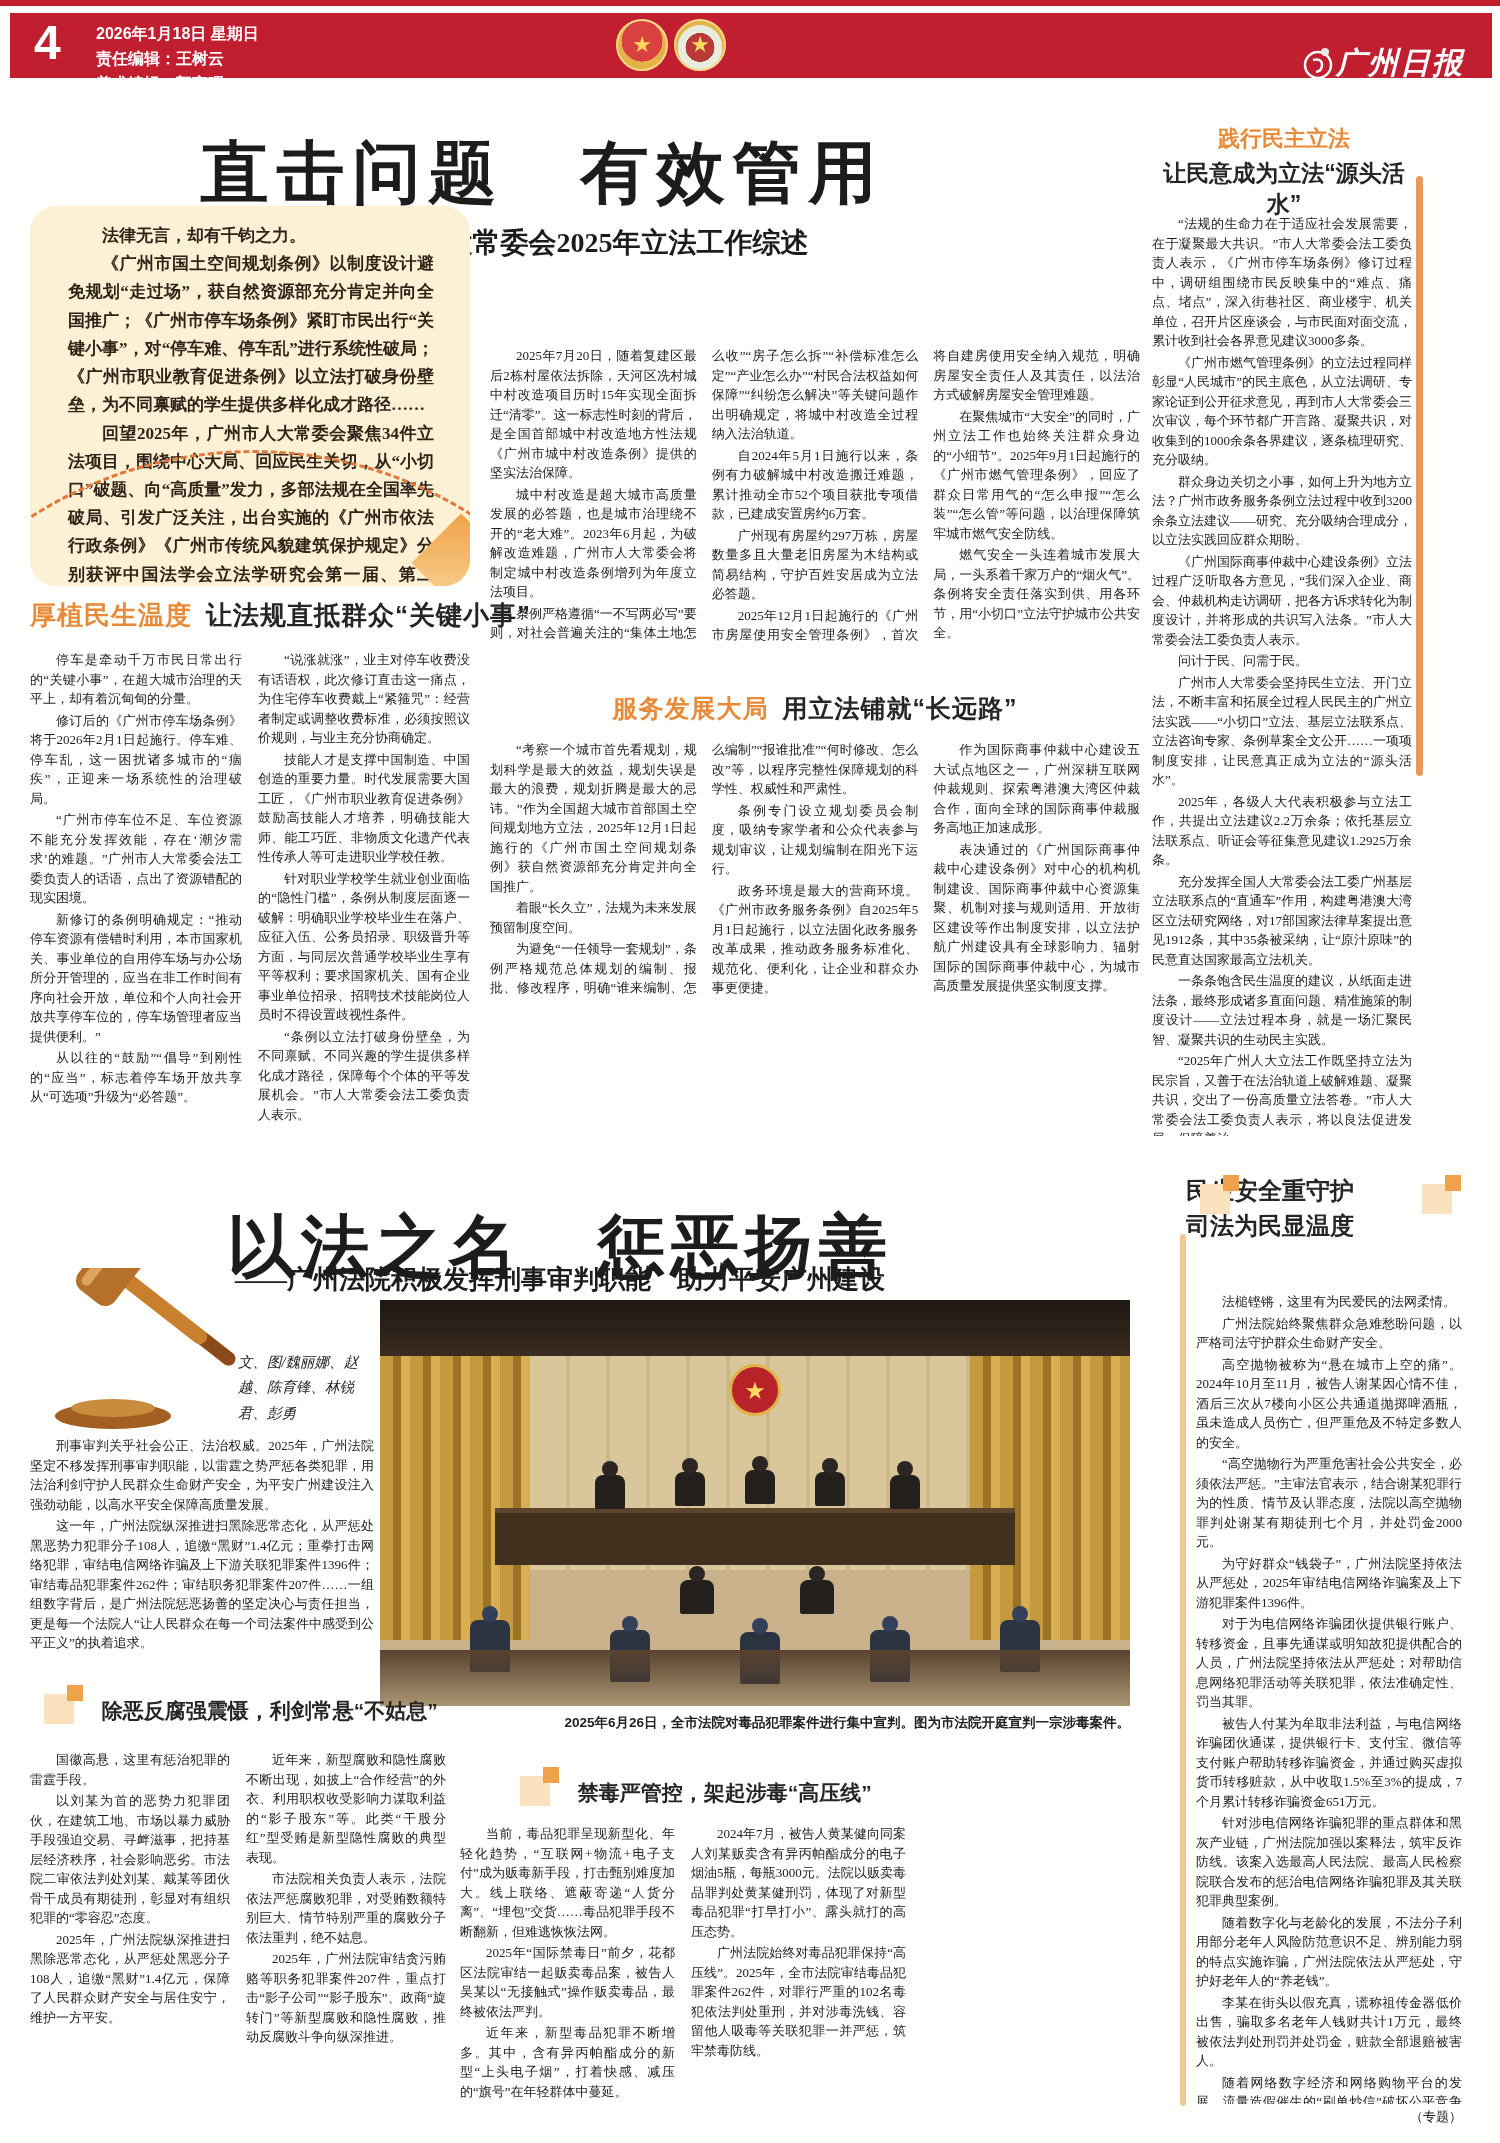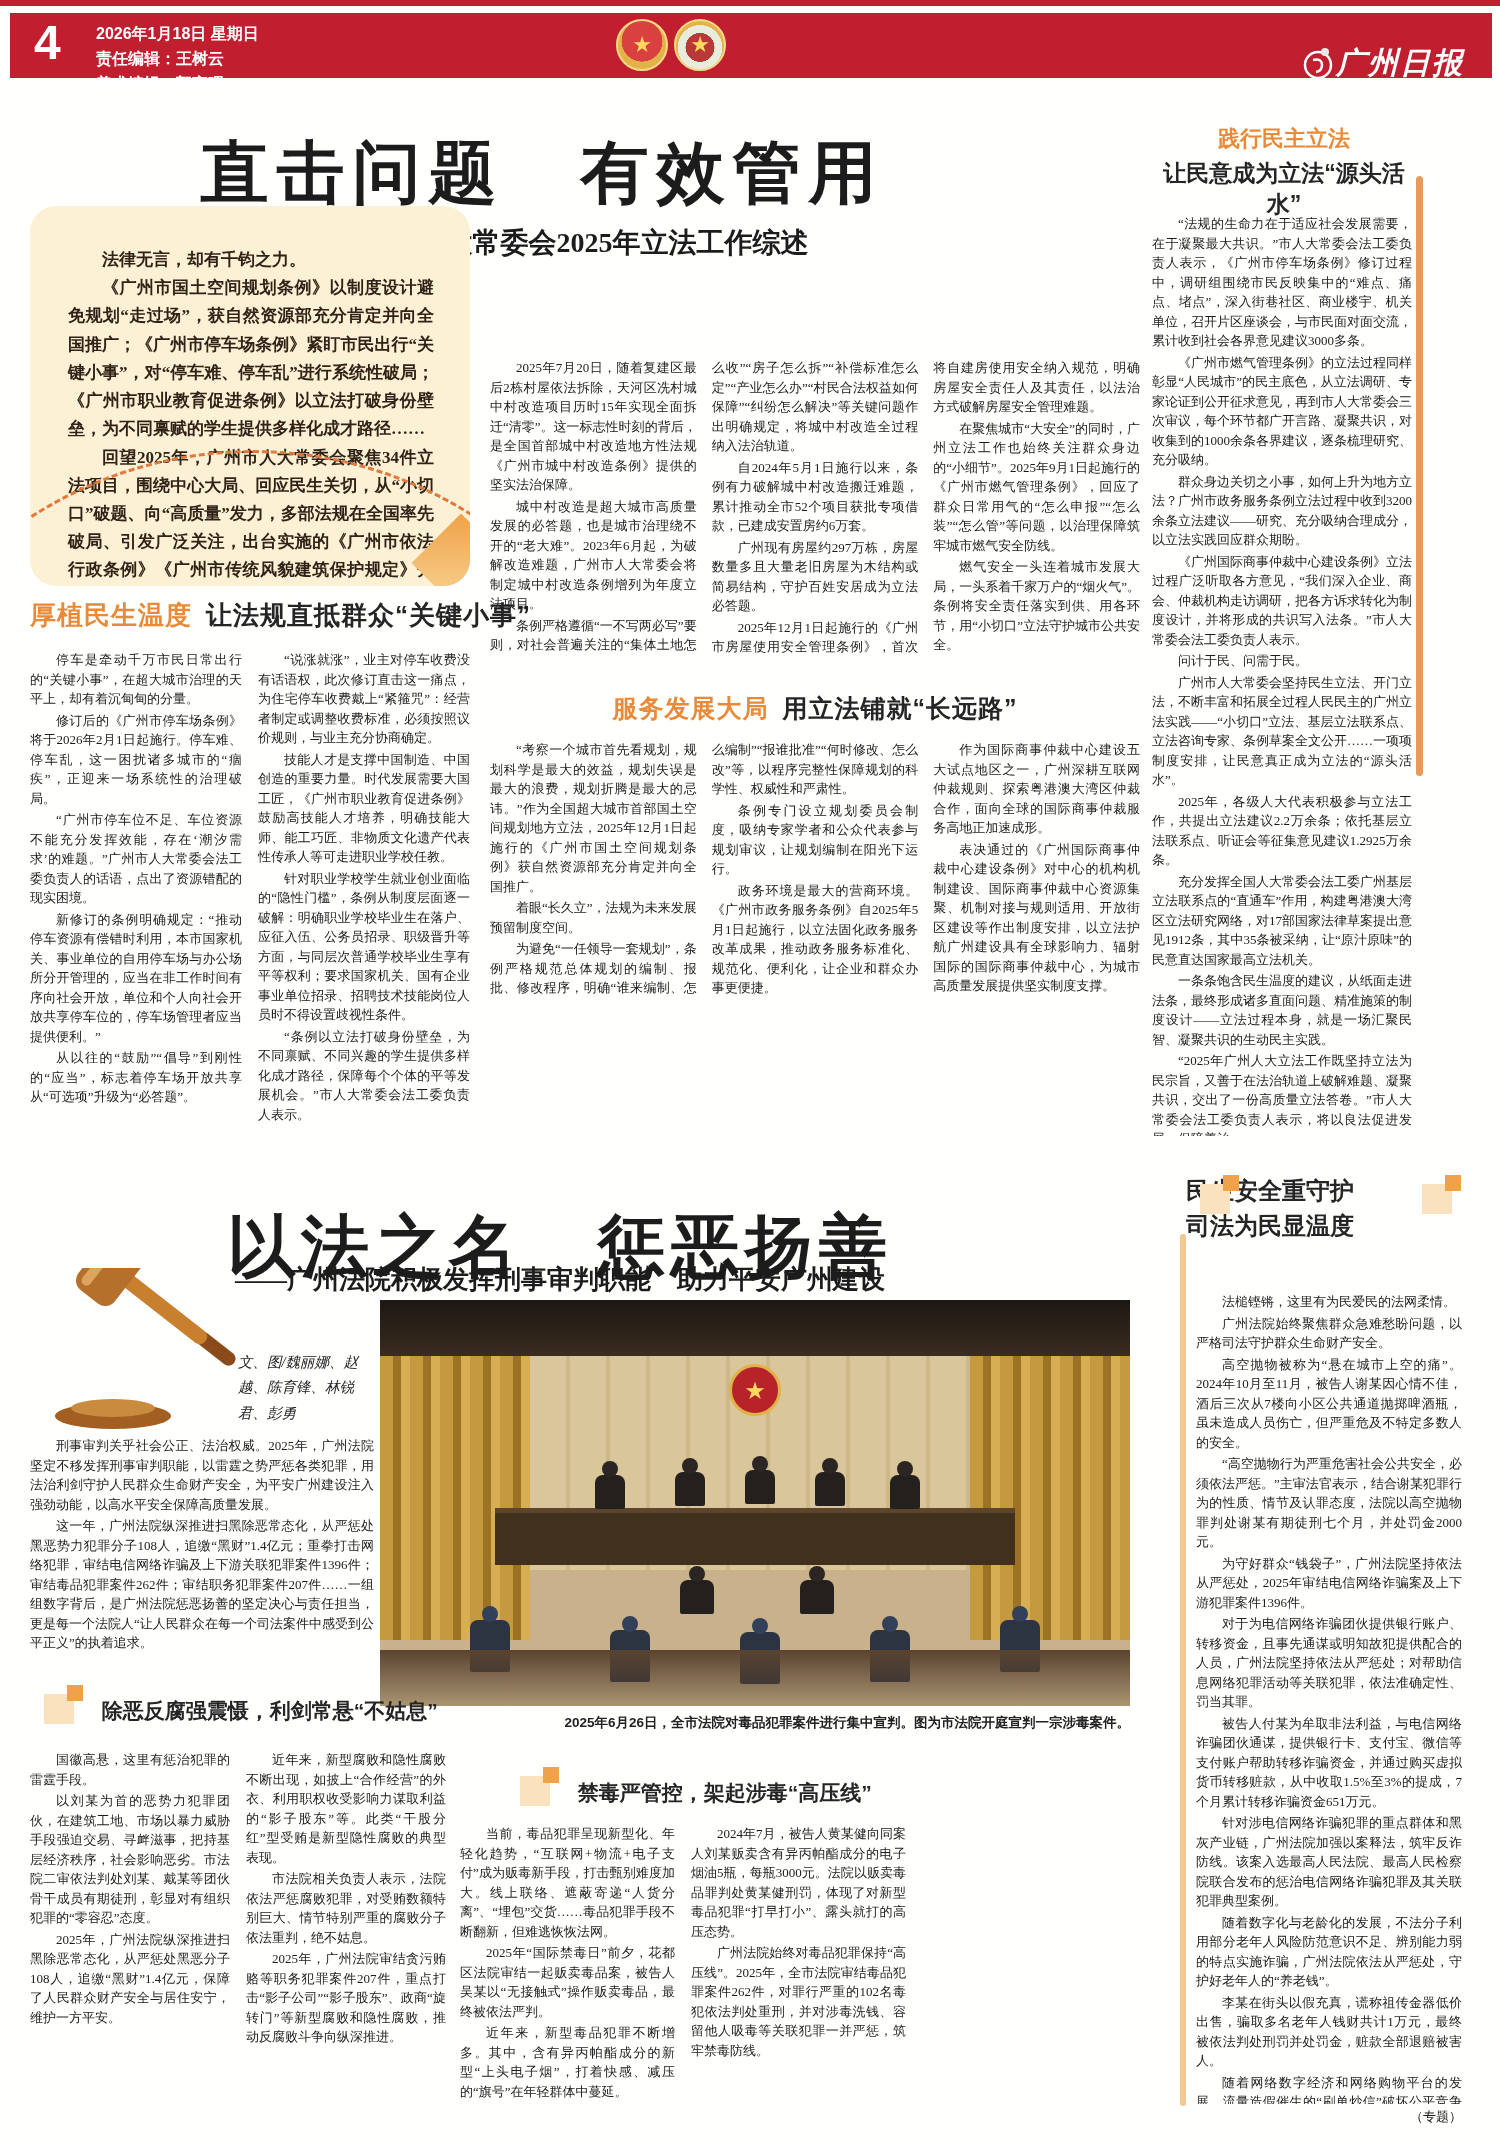--- a/index.html
+++ b/index.html
@@ -20,21 +20,21 @@
   .emblem.cppcc{background:radial-gradient(circle at 50% 55%,#b93838 0 40%,#e8ecdd 41% 62%,#e3b34a 63% 100%);}
   .banner-title{position:absolute;left:716px;top:7px;font-family:"Liberation Sans","DejaVu Sans",sans-serif;
                 font-size:42px;font-weight:900;letter-spacing:4px;}
   .paper-logo{position:absolute;right:28px;top:30px;display:flex;align-items:center;}
   .logo-text{font-size:30px;font-weight:700;font-style:italic;letter-spacing:2px;}
   
   .h1a{position:absolute;left:120px;top:90px;width:845px;text-align:center;font-size:68px;
        font-weight:900;letter-spacing:8px;line-height:1.1;}
   .sub1{position:absolute;left:120px;top:224px;width:845px;text-align:center;font-size:28px;font-weight:600;}
   .lede-box{position:absolute;left:30px;top:206px;width:440px;height:380px;background:#fcf1d4;
-            border-radius:26px;overflow:hidden;box-sizing:border-box;padding:40px 36px 0 38px;}
+            border-radius:26px;overflow:hidden;box-sizing:border-box;padding:16px 36px 0 38px;}
   .lede-box::before{content:'';position:absolute;left:-170px;top:244px;width:780px;height:740px;
             border:3px dashed #e2793c;border-radius:50%;}
   .lede-box::after{content:'';position:absolute;right:-26px;top:322px;width:70px;height:70px;
             background:linear-gradient(135deg,#f0a24a,#f7d899);transform:rotate(45deg);}
   .lede-text p{margin:0;text-indent:2em;font-size:17px;line-height:1.66;font-weight:700;color:#2f2317;
             text-align:justify;}
   .sec-head{position:absolute;text-align:center;font-family:"Liberation Sans","DejaVu Sans",sans-serif;
             font-size:26px;font-weight:900;letter-spacing:1px;white-space:nowrap;}
   .accent{color:#e88a38;margin-right:14px;}
   .dark{color:#252525;}
@@ -134,21 +134,21 @@
       <p>修订后的《广州市停车场条例》将于2026年2月1日起施行。停车难、停车乱，这一困扰诸多城市的“痼疾”，正迎来一场系统性的治理破局。</p>
       <p>“广州市停车位不足、车位资源不能充分发挥效能，存在‘潮汐需求’的难题。”广州市人大常委会法工委负责人的话语，点出了资源错配的现实困境。</p>
       <p>新修订的条例明确规定：“推动停车资源有偿错时利用，本市国家机关、事业单位的自用停车场与办公场所分开管理的，应当在非工作时间有序向社会开放，单位和个人向社会开放共享停车位的，停车场管理者应当提供便利。”</p>
       <p>从以往的“鼓励”“倡导”到刚性的“应当”，标志着停车场开放共享从“可选项”升级为“必答题”。</p>
       <p>“说涨就涨”，业主对停车收费没有话语权，此次修订直击这一痛点，为住宅停车收费戴上“紧箍咒”：经营者制定或调整收费标准，必须按照议价规则，与业主充分协商确定。</p>
       <p>技能人才是支撑中国制造、中国创造的重要力量。时代发展需要大国工匠，《广州市职业教育促进条例》鼓励高技能人才培养，明确技能大师、能工巧匠、非物质文化遗产代表性传承人等可走进职业学校任教。</p>
       <p>针对职业学校学生就业创业面临的“隐性门槛”，条例从制度层面逐一破解：明确职业学校毕业生在落户、应征入伍、公务员招录、职级晋升等方面，与同层次普通学校毕业生享有平等权利；要求国家机关、国有企业事业单位招录、招聘技术技能岗位人员时不得设置歧视性条件。</p>
       <p>“条例以立法打破身份壁垒，为不同禀赋、不同兴趣的学生提供多样化成才路径，保障每个个体的平等发展机会。”市人大常委会法工委负责人表示。</p>
     </div>
 
-  <div class="abs body cols3" style="left:490px;top:346px;width:650px;height:332px;margin-top:12px;">
+  <div class="abs body cols3" style="left:490px;top:346px;width:650px;height:332px;">
       <p>2025年7月20日，随着复建区最后2栋村屋依法拆除，天河区冼村城中村改造项目历时15年实现全面拆迁“清零”。这一标志性时刻的背后，是全国首部城中村改造地方性法规《广州市城中村改造条例》提供的坚实法治保障。</p>
       <p>城中村改造是超大城市高质量发展的必答题，也是城市治理绕不开的“老大难”。2023年6月起，为破解改造难题，广州市人大常委会将制定城中村改造条例增列为年度立法项目。</p>
       <p>条例严格遵循“一不写两必写”要则，对社会普遍关注的“集体土地怎么收”“房子怎么拆”“补偿标准怎么定”“产业怎么办”“村民合法权益如何保障”“纠纷怎么解决”等关键问题作出明确规定，将城中村改造全过程纳入法治轨道。</p>
       <p>自2024年5月1日施行以来，条例有力破解城中村改造搬迁难题，累计推动全市52个项目获批专项借款，已建成安置房约6万套。</p>
       <p>广州现有房屋约297万栋，房屋数量多且大量老旧房屋为木结构或简易结构，守护百姓安居成为立法必答题。</p>
       <p>2025年12月1日起施行的《广州市房屋使用安全管理条例》，首次将自建房使用安全纳入规范，明确房屋安全责任人及其责任，以法治方式破解房屋安全管理难题。</p>
       <p>在聚焦城市“大安全”的同时，广州立法工作也始终关注群众身边的“小细节”。2025年9月1日起施行的《广州市燃气管理条例》，回应了群众日常用气的“怎么申报”“怎么装”“怎么管”等问题，以治理保障筑牢城市燃气安全防线。</p>
       <p>燃气安全一头连着城市发展大局，一头系着千家万户的“烟火气”。条例将安全责任落实到供、用各环节，用“小切口”立法守护城市公共安全。</p>
     </div>
 

